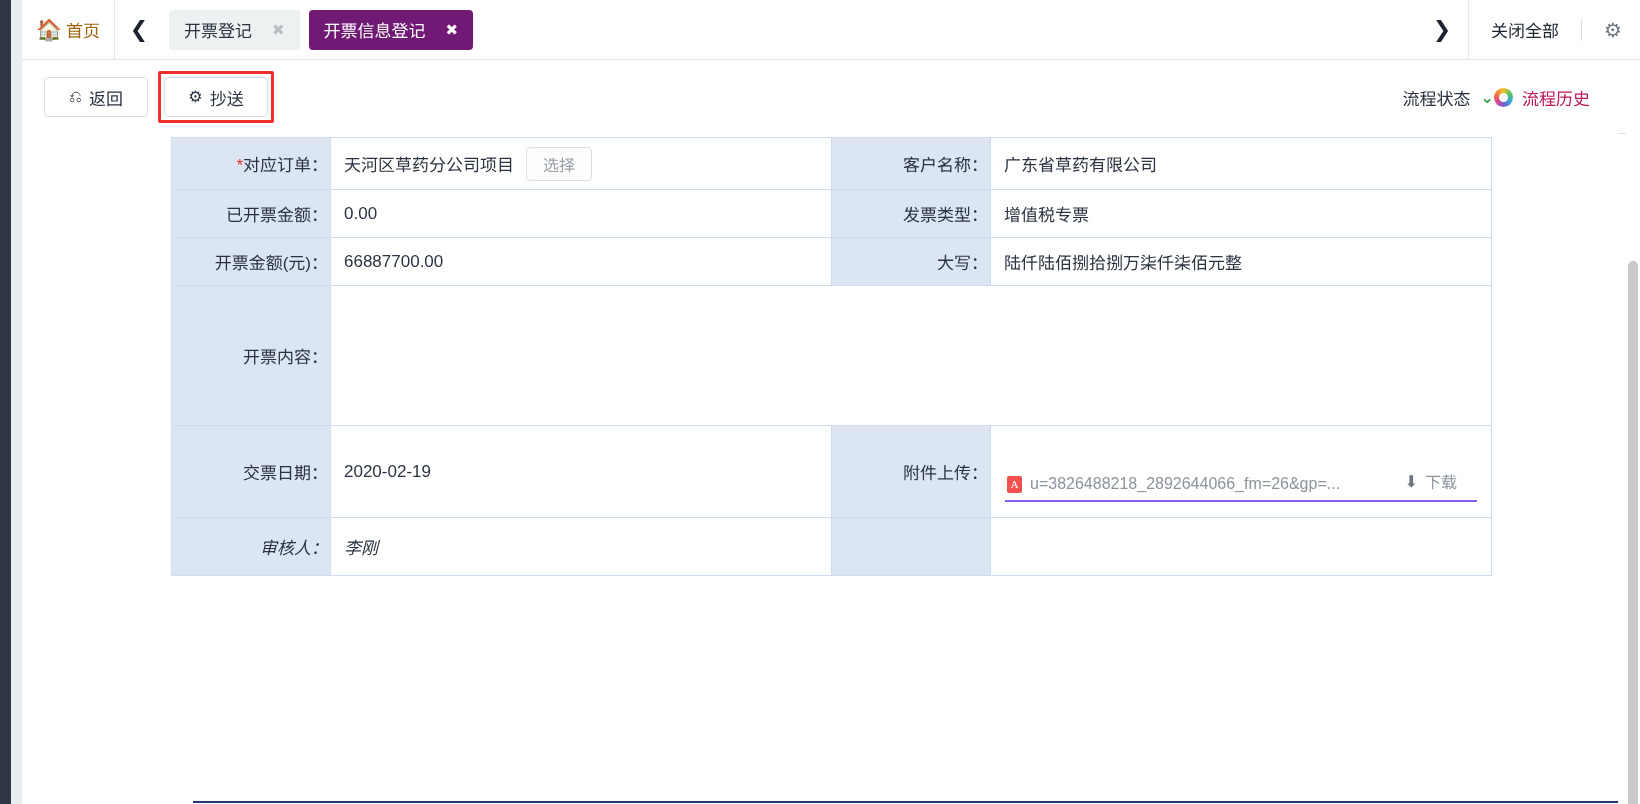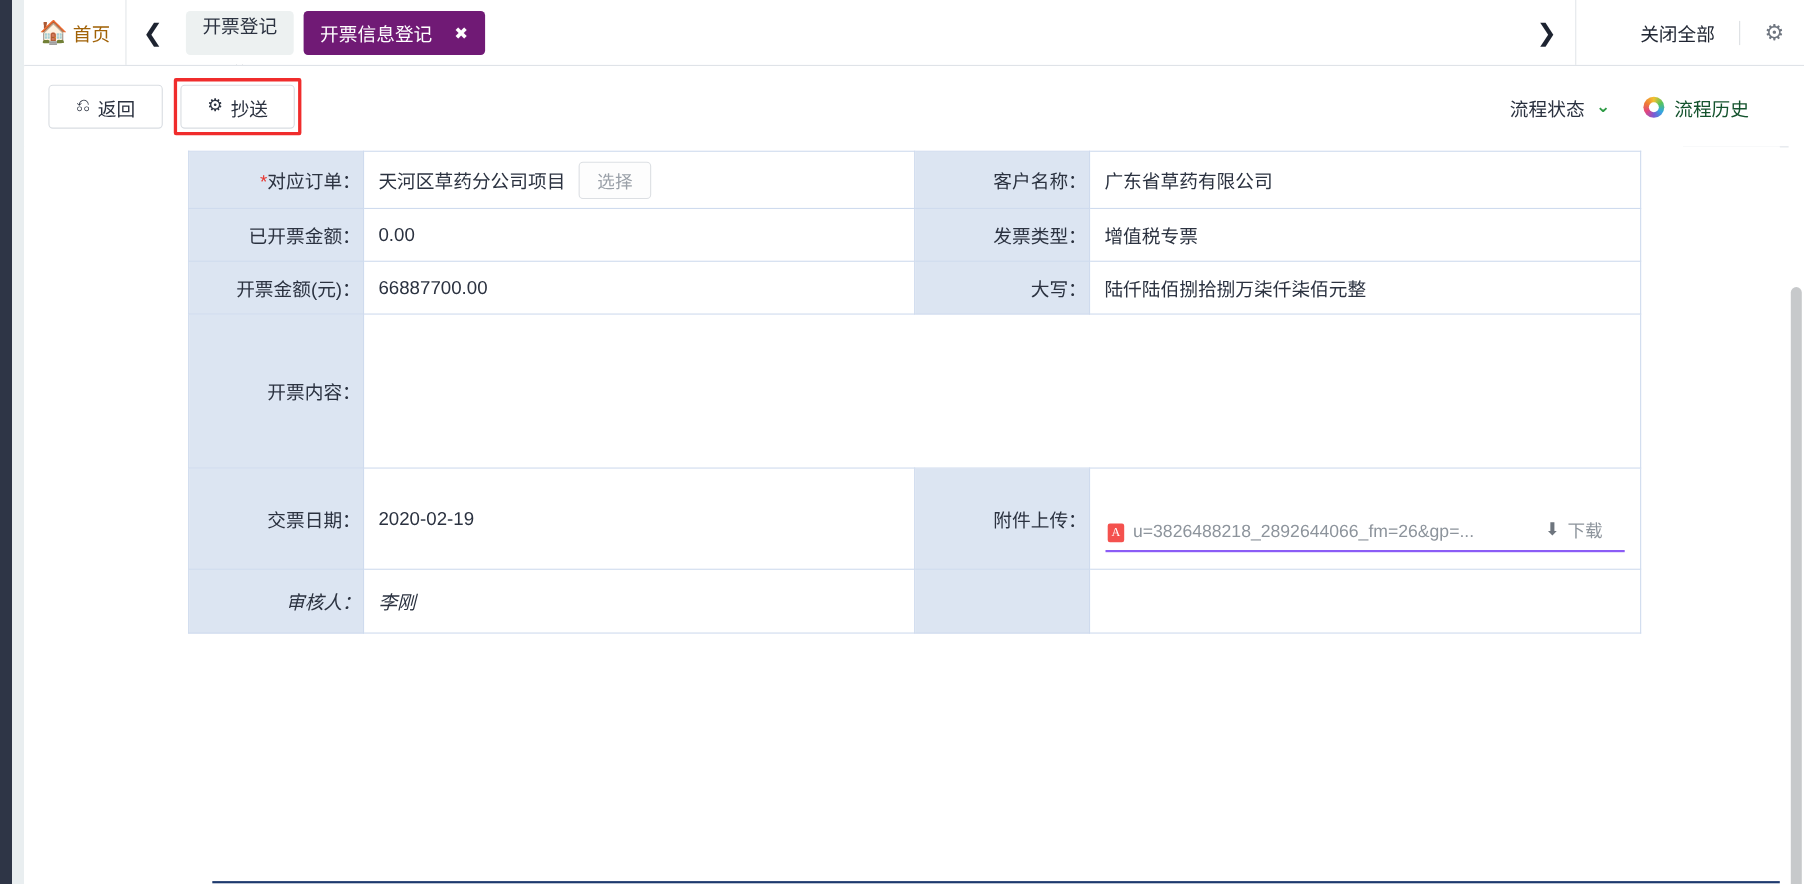--- a/index.html
+++ b/index.html
@@ -82,21 +82,21 @@
     height: 40px;
     display: flex;
     align-items: center;
     padding: 0 15px;
     border-radius: 4px;
     font-size: 17px;
     cursor: pointer;
     white-space: nowrap;
     gap: 20px;
   }
-  .tab.inactive { background: #edf1f1; color: #2b3240; flex-direction: column; }
+  .tab.inactive { background: #edf1f1; color: #2b3240; }
   .tab.inactive .tab-close { color: #b6bcc2; font-size: 15px; }
   .tab.active { background: #701a75; color: #ffffff; }
   .tab.active .tab-close { color: #ffffff; font-size: 15px; }
   .tab-close { cursor: pointer; }
 
   .arrow-right {
     width: 52px;
     display: flex;
     align-items: center;
     justify-content: center;
@@ -106,21 +106,21 @@
     cursor: pointer;
     user-select: none;
   }
   .closeall-cell {
     display: flex;
     align-items: center;
     gap: 22px;
     padding: 0 18px 0 22px;
     border-left: 1px solid #e3e7ea;
   }
-  .closeall-label { font-size: 17px; color: #1d2330; cursor: pointer; margin-left: 36px; }
+  .closeall-label { font-size: 17px; color: #1d2330; cursor: pointer; }
   .vsep { width: 1px; height: 22px; background: #dcdfe3; }
   .gear-top { font-size: 20px; color: #6f7680; cursor: pointer; line-height: 1; }
 
   
   .toolbar {
     position: absolute;
     left: 22px; top: 61px;
     width: 1596px;
     height: 72px;
     background: #ffffff;
@@ -150,31 +150,30 @@
     padding: 3px;
     border-radius: 2px;
     display: inline-flex;
   }
   .btn-icon { font-size: 16px; line-height: 1; }
 
   .toolbar-right {
     margin-left: auto;
     display: flex;
     align-items: center;
-    gap: 30px;
     padding-right: 28px;
   }
   .flow-state {
     display: flex; align-items: center; gap: 10px;
     font-size: 17px; color: #2b3240; cursor: pointer;
   }
   .chev-down { color: #2e9b45; font-size: 16px; font-weight: bold; }
   .flow-history {
     display: flex; align-items: center; gap: 9px;
-    font-size: 17px; color: #14532d; cursor: pointer;
+    font-size: 17px; color: #be185d; cursor: pointer;
   }
   .ring {
     width: 19px; height: 19px; border-radius: 50%;
     background: conic-gradient(#f2c230, #58c45a, #34a7e0, #7a5ad6, #e2457f, #ef7d35, #f2c230);
     position: relative;
   }
   .ring::after {
     content: "";
     position: absolute; left: 5px; top: 5px;
     width: 9px; height: 9px; border-radius: 50%;

